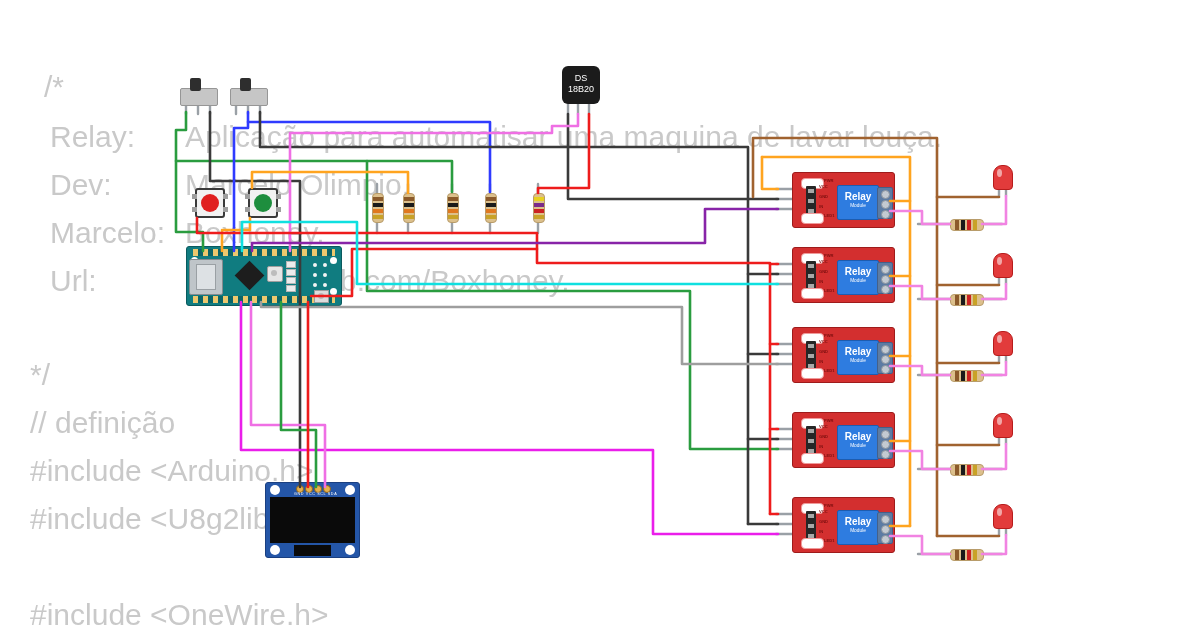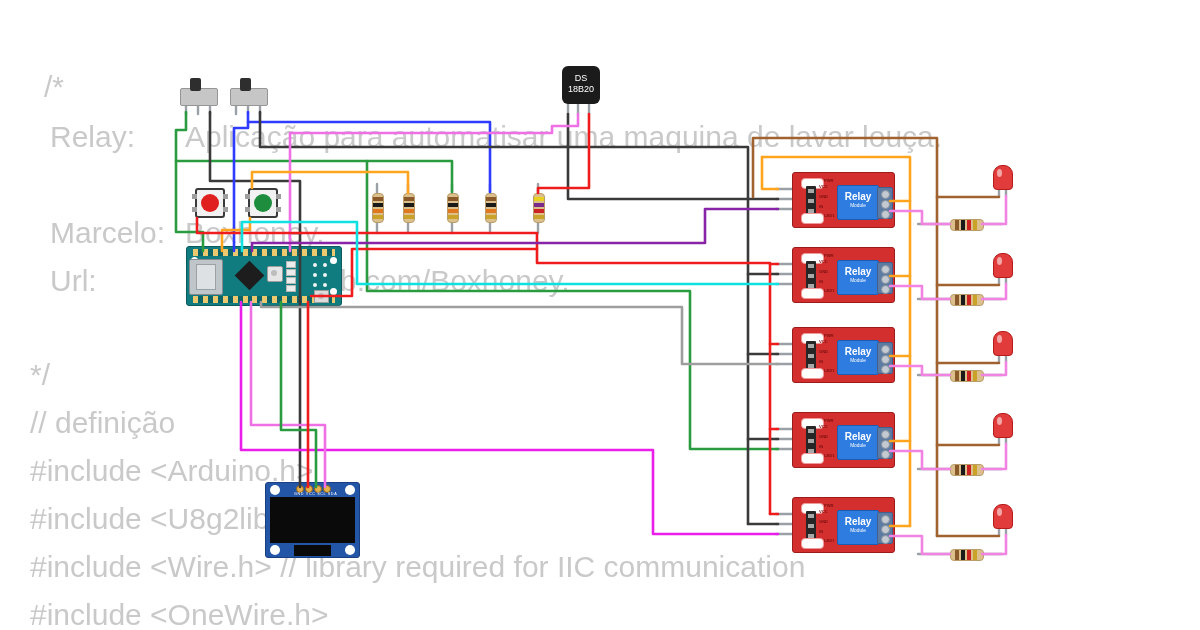--- a/index.html
+++ b/index.html
@@ -71,27 +71,27 @@
   .resh{position:absolute;width:32px;height:10px;background:#dcc08c;border:1px solid #b89c6a;border-radius:4px;}
   .resh s{position:absolute;top:0;width:4px;height:100%;display:block;}
 </style>
 </head>
 <body>
 
 <div id="stage">
 
   <div class="code" style="left:44px;top:70px">/*</div>
   <div class="code" style="left:50px;top:120px"><span class="lbl">Relay:</span><span>Aplicação para automatisar uma maquina de lavar louça.</span></div>
+  <div class="code" style="left:50px;top:168px"><span class="lbl">Dev:</span><span>Marcelo Olimpio.</span></div>
   <div class="code" style="left:50px;top:216px"><span class="lbl">Marcelo:</span><span>Boxhoney.</span></div>
   <div class="code" style="left:50px;top:264px"><span class="lbl">Url:</span><span>https://github.com/Boxhoney.</span></div>
   <div class="code" style="left:30px;top:358px">*/</div>
   <div class="code" style="left:30px;top:406px">// definição</div>
   <div class="code" style="left:30px;top:454px">#include &lt;Arduino.h&gt;</div>
   <div class="code" style="left:30px;top:502px">#include &lt;U8g2lib.h&gt;</div>
-  <div class="code" style="left:30px;top:550px">#include &lt;Wire.h&gt; // library required for IIC communication</div>
   <div class="code" style="left:30px;top:598px">#include &lt;OneWire.h&gt;</div>
 
   <svg id="leads" width="1200" height="630">
       <polyline points="186,104 186,114" stroke="#9aa0a6" stroke-width="2.4" class="wire"></polyline>
       <polyline points="198,104 198,114" stroke="#9aa0a6" stroke-width="2.4" class="wire"></polyline>
       <polyline points="210,104 210,114" stroke="#9aa0a6" stroke-width="2.4" class="wire"></polyline>
       <polyline points="236,104 236,114" stroke="#9aa0a6" stroke-width="2.4" class="wire"></polyline>
       <polyline points="248,104 248,114" stroke="#9aa0a6" stroke-width="2.4" class="wire"></polyline>
       <polyline points="260,104 260,114" stroke="#9aa0a6" stroke-width="2.4" class="wire"></polyline>
       <polyline points="568,103 568,114" stroke="#9aa0a6" stroke-width="2.4" class="wire"></polyline>

